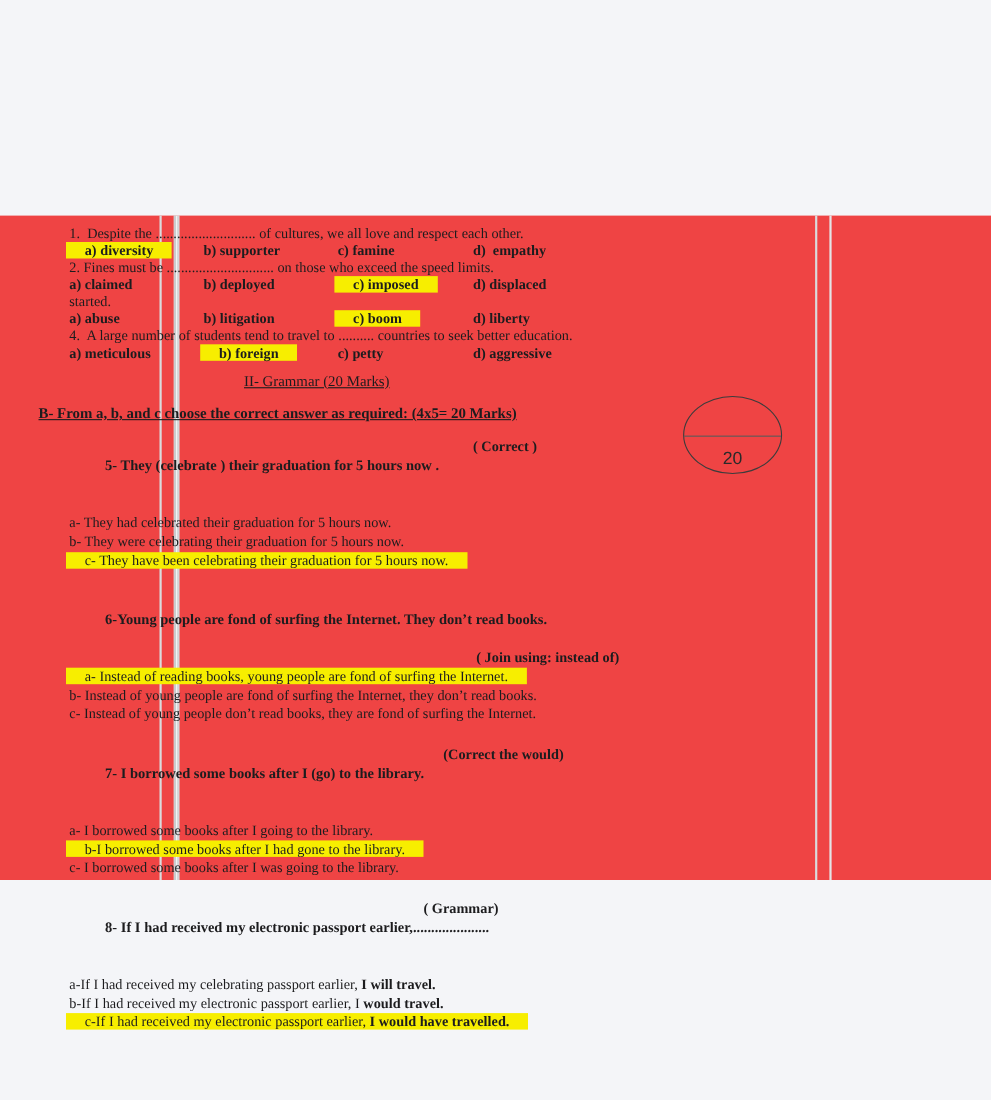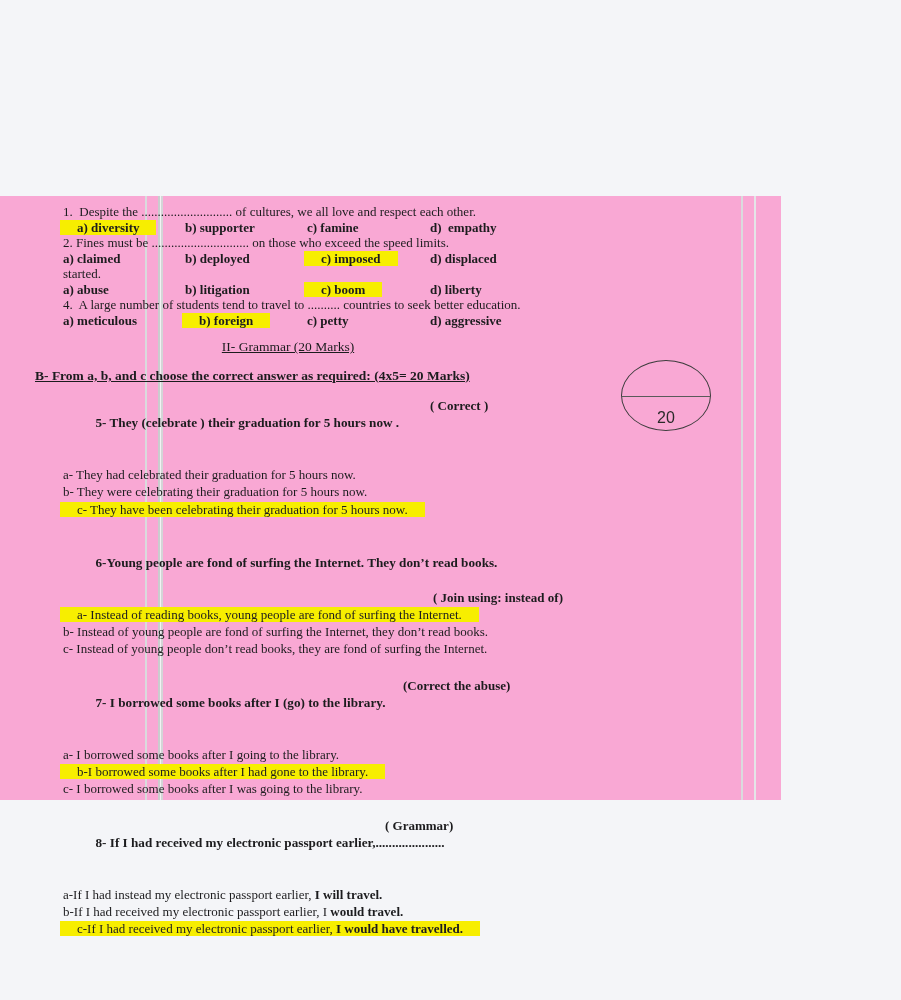--- a/index.html
+++ b/index.html
@@ -7,22 +7,22 @@
   body {
     width: 901px; height: 1000px;
     background: #f4f5f8;
     position: relative;
     overflow: hidden;
     font-family: "Liberation Serif", serif;
     color: #1c1c1e;
   }
   .paper {
     position: absolute; left: 0; top: 196px;
-    width: 781px; height: 604px;
-    background: #f9a8d4;
+    width: 901px; height: 604px;
+    background: #ef4444;
   }
   .vline { position: absolute; top: 0; height: 100%; }
   .vl-a { left: 145px; width: 2px; background: #dadbdd; }
   .vl-b { left: 158px; width: 5px; border-left: 2px solid #cbccce; border-right: 2px solid #d4d5d7; background: #f2f2f3; }
   .vl-c { left: 741px; width: 2px; background: #dadbdd; }
   .vl-d { left: 754px; width: 2px; background: #e4e5e7; }
 
   .content {
     position: absolute; left: 63px; top: 8px; width: 510px;
     font-size: 13px; line-height: 15.5px;
@@ -148,33 +148,33 @@
         </div>
         <div class="directive-line">( Join using: instead of)</div>
         <div class="choice"><span class="hl">a- Instead of reading books, young people are fond of surfing the Internet.</span></div>
         <div class="choice">b- Instead of young people are fond of surfing the Internet, they don’t read books.</div>
         <div class="choice">c- Instead of young people don’t read books, they are fond of surfing the Internet.</div>
       </div>
 
       <div class="gq gq7">
         <div class="gq-head">
           <span class="stem">7- I borrowed some books after I (go) to the library.</span>
-          <span class="directive">(Correct the abuse)</span>
+          <span class="directive">(Correct the would)</span>
         </div>
         <div class="choice">a- I borrowed some books after I going to the library.</div>
         <div class="choice"><span class="hl">b-I borrowed some books after I had gone to the library.</span></div>
         <div class="choice">c- I borrowed some books after I was going to the library.</div>
       </div>
 
       <div class="gq gq8">
         <div class="gq-head">
           <span class="stem">8- If I had received my electronic passport earlier,.....................</span>
           <span class="directive">( Grammar)</span>
         </div>
-        <div class="choice"><span>a-If I had instead my electronic passport earlier, </span><b>I will travel.</b></div>
+        <div class="choice"><span>a-If I had received my celebrating passport earlier, </span><b>I will travel.</b></div>
         <div class="choice"><span>b-If I had received my electronic passport earlier, I </span><b>would travel.</b></div>
         <div class="choice"><span class="hl"><span>c-If I had received my electronic passport earlier, </span><b>I would have travelled.</b></span></div>
       </div>
     </section>
   </div>
 </div>
 
 <div class="score-circle">
   <div class="score-chord"></div>
   <div class="score-value">20</div>

